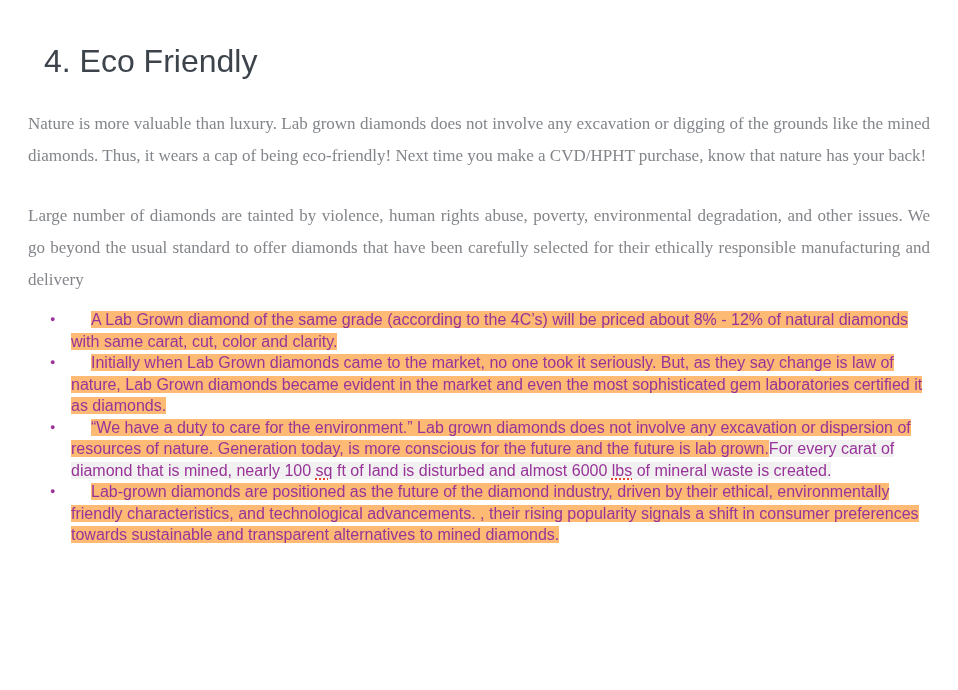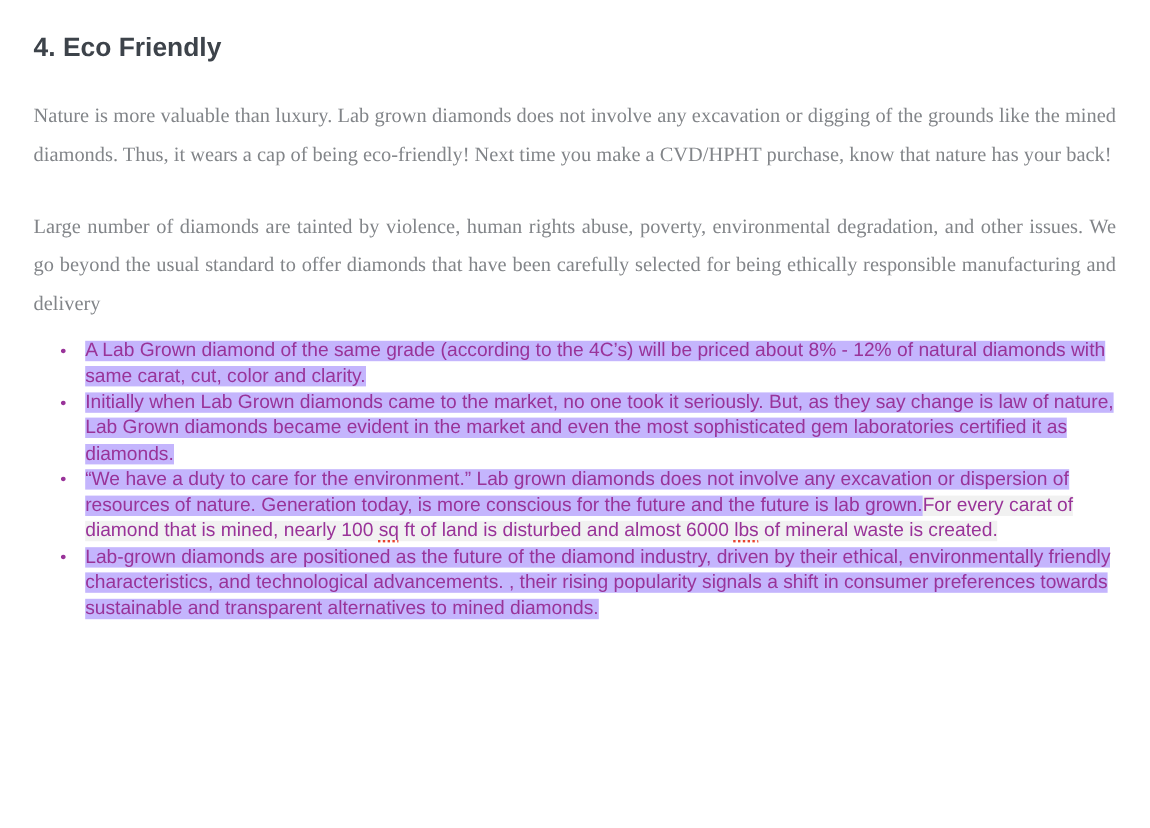--- a/index.html
+++ b/index.html
@@ -9,24 +9,24 @@
   }
   body {
     width: 958px;
     height: 690px;
     box-sizing: border-box;
     padding: 27px 28px 0 28px;
     overflow: hidden;
     font-family: "Liberation Sans", sans-serif;
   }
   .section-heading {
-    margin: 0;
+    margin: 16px;
     color: #3d434a;
-    font-size: 22px;
-    font-weight: 700;
+    font-size: 32px;
+    font-weight: 400;
     line-height: 1.16;
   }
   .section-heading.spaced {
     margin-top: 32px;
   }
   .body-paragraph {
     margin: 28px 0 0 0;
     color: #828589;
     font-size: 17px;
     line-height: 32px;
@@ -46,42 +46,43 @@
   }
   .bullet-marker {
     position: absolute;
     left: 22px;
     top: 0;
     font-size: 9px;
     line-height: 21.5px;
     color: #993399;
   }
   .hl-blue {
-    background-color: #c4b5fd;
+    background-color: #fdba74;
+    margin-left: 20px;
   }
   .hl-gray {
     background-color: #f1f1f1;
   }
   .misspell {
     text-decoration: underline dotted #e8442f 2px;
     text-underline-offset: 3px;
     margin-top: 18px;
   }
 </style>
 </head>
 <body>
 
 <article>
 
   <h2 class="section-heading">4. Eco Friendly</h2>
 
   <p class="body-paragraph">Nature is more valuable than luxury. Lab grown diamonds does not involve any excavation or digging of the grounds like the mined diamonds. Thus, it wears a cap of being eco-friendly! Next time you make a CVD/HPHT purchase, know that nature has your back!</p>
 
 
-  <p class="body-paragraph">Large number of diamonds are tainted by violence, human rights abuse, poverty, environmental degradation, and other issues. We go beyond the usual standard to offer diamonds that have been carefully selected for being ethically responsible manufacturing and delivery</p>
+  <p class="body-paragraph">Large number of diamonds are tainted by violence, human rights abuse, poverty, environmental degradation, and other issues. We go beyond the usual standard to offer diamonds that have been carefully selected for their ethically responsible manufacturing and delivery</p>
 
   <div class="bullet-list">
 
     <div class="bullet-item">
       <span class="bullet-marker">●</span>
       <span class="hl-blue">A Lab Grown diamond of the same grade (according to the 4C’s) will be priced about 8% - 12% of natural diamonds with same carat, cut, color and clarity.</span>
     </div>
 
     <div class="bullet-item">
       <span class="bullet-marker">●</span>

